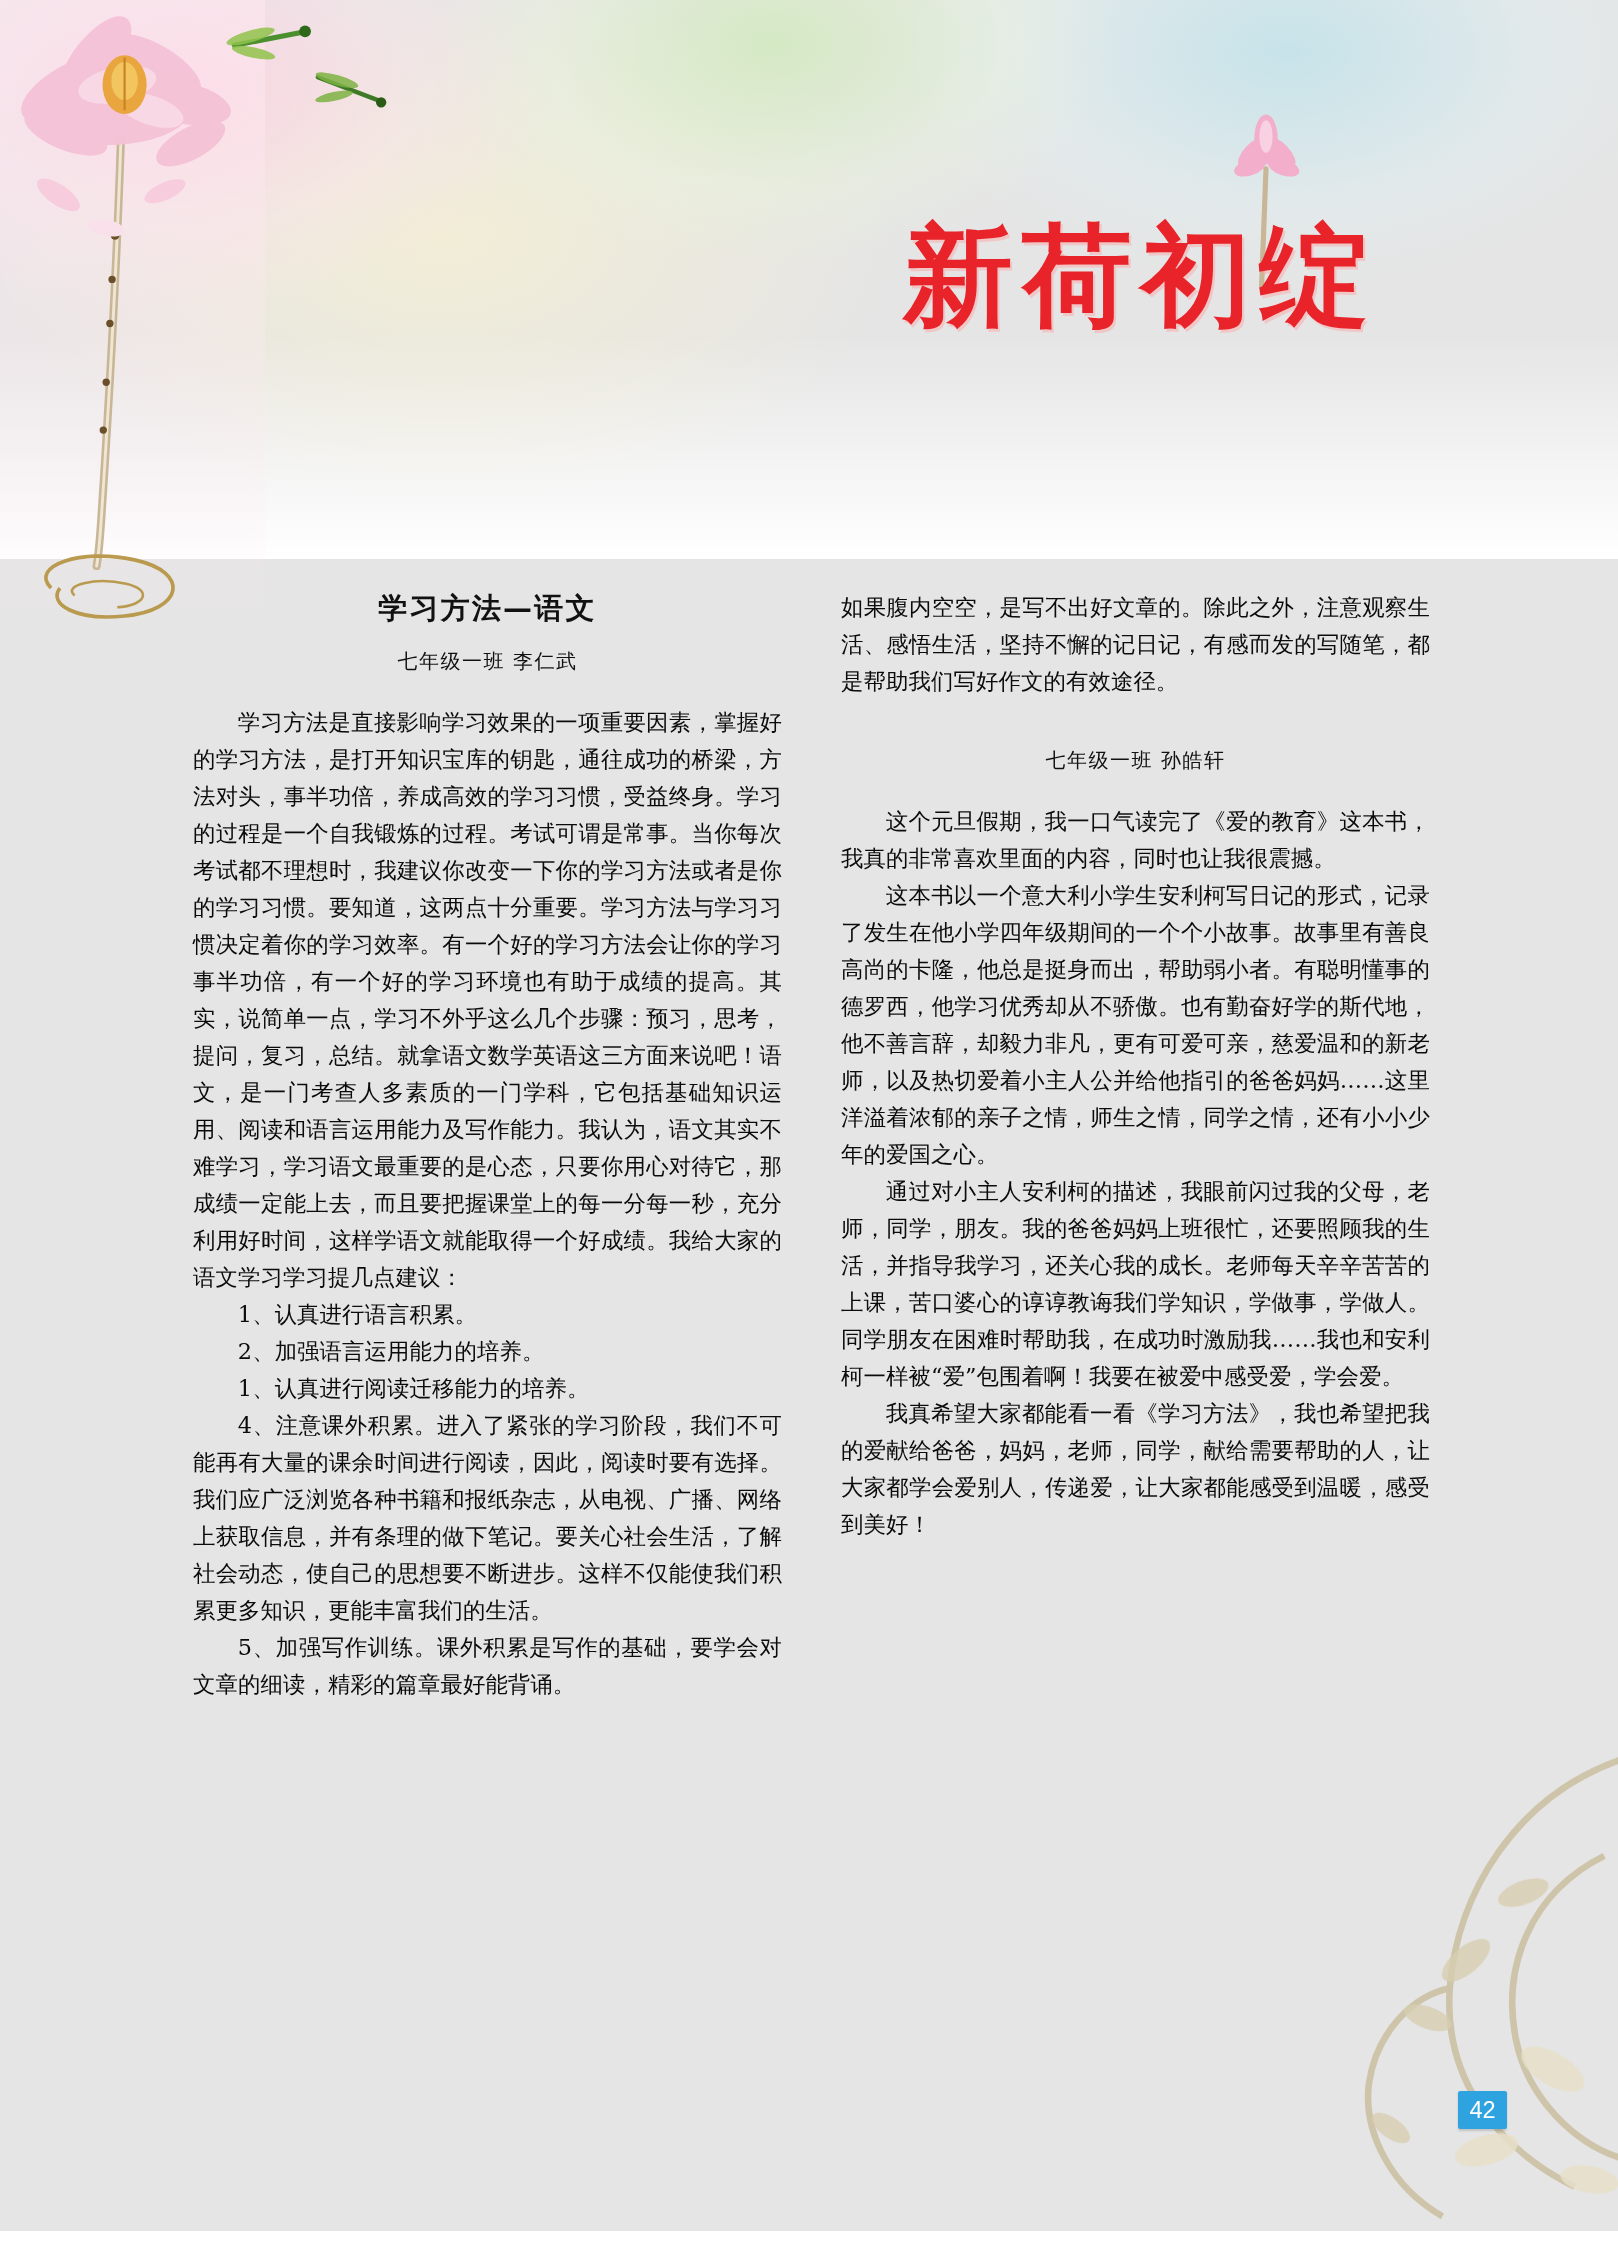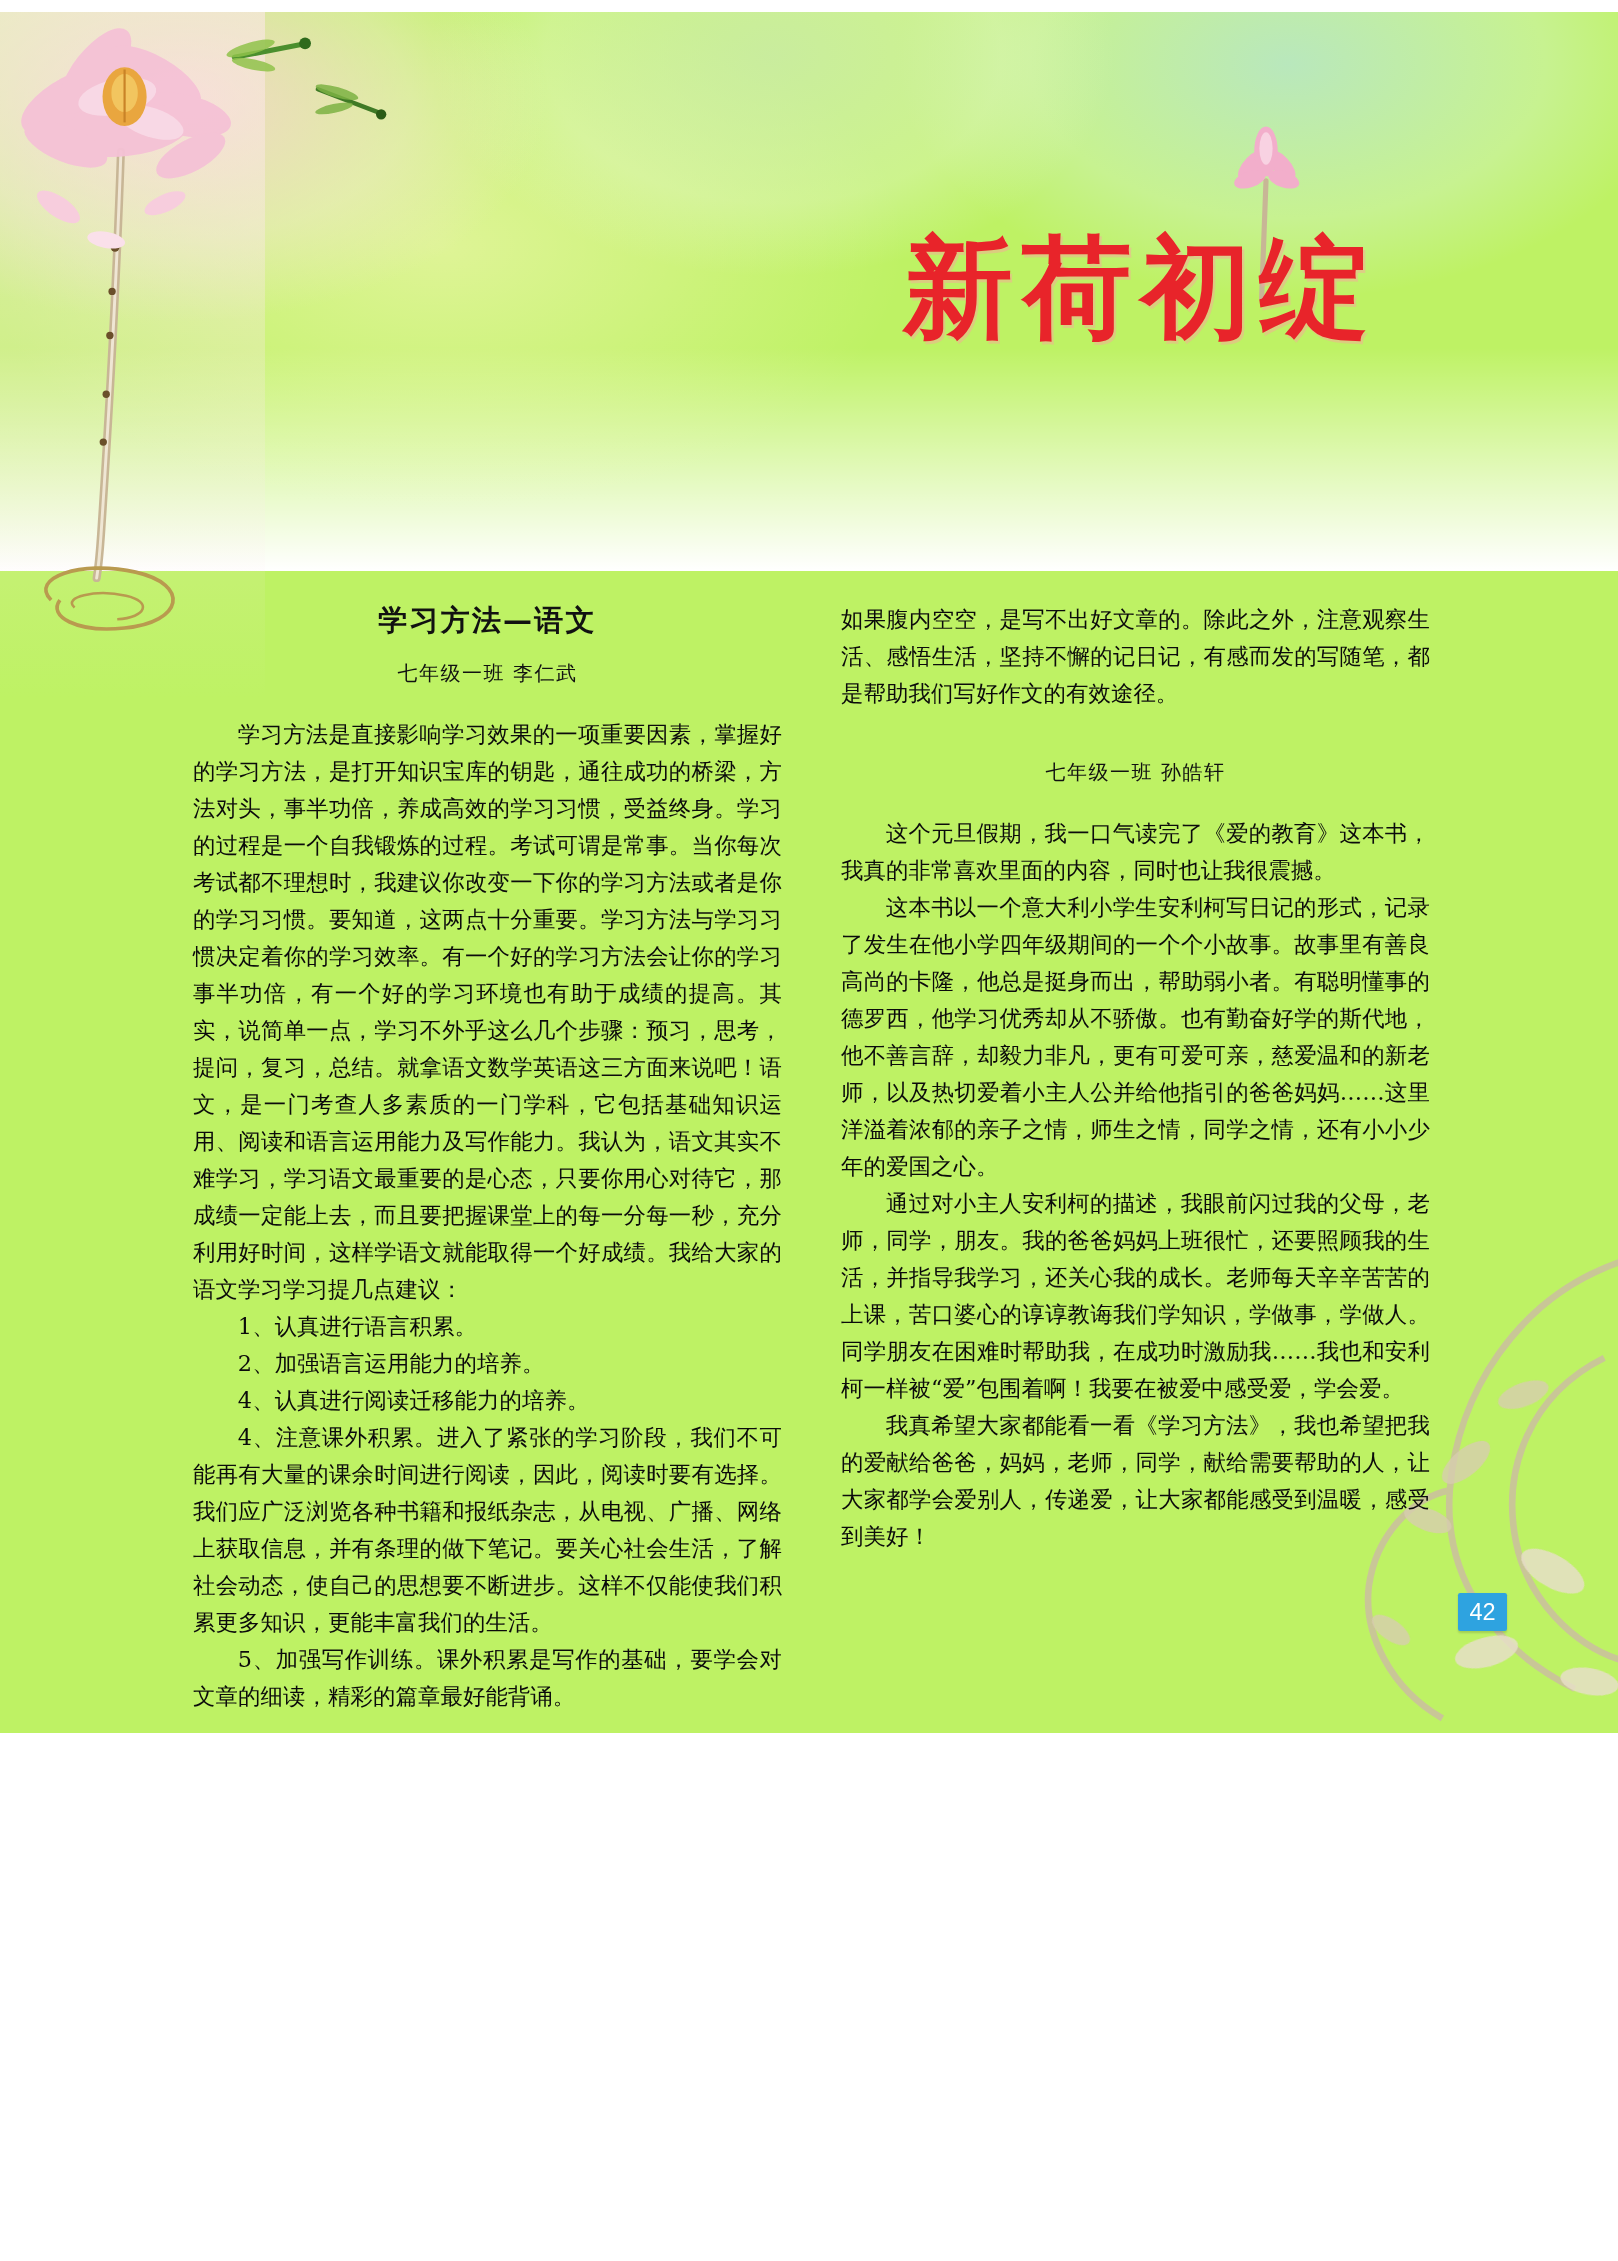--- a/index.html
+++ b/index.html
@@ -9,24 +9,24 @@
   body {
     width: 1619px;
     height: 2261px;
     background: #ffffff;
     font-family: "Liberation Serif", serif;
     position: relative;
     overflow: hidden;
   }
   .page {
     position: absolute;
-    left: 0; top: 12px;
+    left: 0; top: 0;
     width: 1619px;
-    height: 1721px;
-    background: #bef264;
+    height: 2231px;
+    background: #e5e5e5;
     overflow: hidden;
   }
 
   
   .top-wash {
     position: absolute;
     left: 0; top: 0;
     width: 1619px;
     height: 559px;
     background:
@@ -236,21 +236,21 @@
   </div>
 
   <div class="columns">
 
     <div class="col col-left">
       <h2 class="article-title">学习方法—语文</h2>
       <div class="article-byline">七年级一班 李仁武</div>
       <p class="para">学习方法是直接影响学习效果的一项重要因素，掌握好的学习方法，是打开知识宝库的钥匙，通往成功的桥梁，方法对头，事半功倍，养成高效的学习习惯，受益终身。学习的过程是一个自我锻炼的过程。考试可谓是常事。当你每次考试都不理想时，我建议你改变一下你的学习方法或者是你的学习习惯。要知道，这两点十分重要。学习方法与学习习惯决定着你的学习效率。有一个好的学习方法会让你的学习事半功倍，有一个好的学习环境也有助于成绩的提高。其实，说简单一点，学习不外乎这么几个步骤：预习，思考，提问，复习，总结。就拿语文数学英语这三方面来说吧！语文，是一门考查人多素质的一门学科，它包括基础知识运用、阅读和语言运用能力及写作能力。我认为，语文其实不难学习，学习语文最重要的是心态，只要你用心对待它，那成绩一定能上去，而且要把握课堂上的每一分每一秒，充分利用好时间，这样学语文就能取得一个好成绩。我给大家的语文学习学习提几点建议：</p>
       <p class="para list">1、认真进行语言积累。</p>
       <p class="para list">2、加强语言运用能力的培养。</p>
-      <p class="para list">4、认真进行阅读迁移能力的培养。</p>
+      <p class="para list">1、认真进行阅读迁移能力的培养。</p>
       <p class="para list">4、注意课外积累。进入了紧张的学习阶段，我们不可能再有大量的课余时间进行阅读，因此，阅读时要有选择。我们应广泛浏览各种书籍和报纸杂志，从电视、广播、网络上获取信息，并有条理的做下笔记。要关心社会生活，了解社会动态，使自己的思想要不断进步。这样不仅能使我们积累更多知识，更能丰富我们的生活。</p>
       <p class="para list">5、加强写作训练。课外积累是写作的基础，要学会对文章的细读，精彩的篇章最好能背诵。</p>
     </div>
 
     <div class="col col-right">
       <p class="para cont">如果腹内空空，是写不出好文章的。除此之外，注意观察生活、感悟生活，坚持不懈的记日记，有感而发的写随笔，都是帮助我们写好作文的有效途径。</p>
       <div class="section-gap"></div>
       <div class="article-byline">七年级一班 孙皓轩</div>
       <p class="para">这个元旦假期，我一口气读完了《爱的教育》这本书，我真的非常喜欢里面的内容，同时也让我很震撼。</p>
       <p class="para">这本书以一个意大利小学生安利柯写日记的形式，记录了发生在他小学四年级期间的一个个小故事。故事里有善良高尚的卡隆，他总是挺身而出，帮助弱小者。有聪明懂事的德罗西，他学习优秀却从不骄傲。也有勤奋好学的斯代地，他不善言辞，却毅力非凡，更有可爱可亲，慈爱温和的新老师，以及热切爱着小主人公并给他指引的爸爸妈妈……这里洋溢着浓郁的亲子之情，师生之情，同学之情，还有小小少年的爱国之心。</p>

